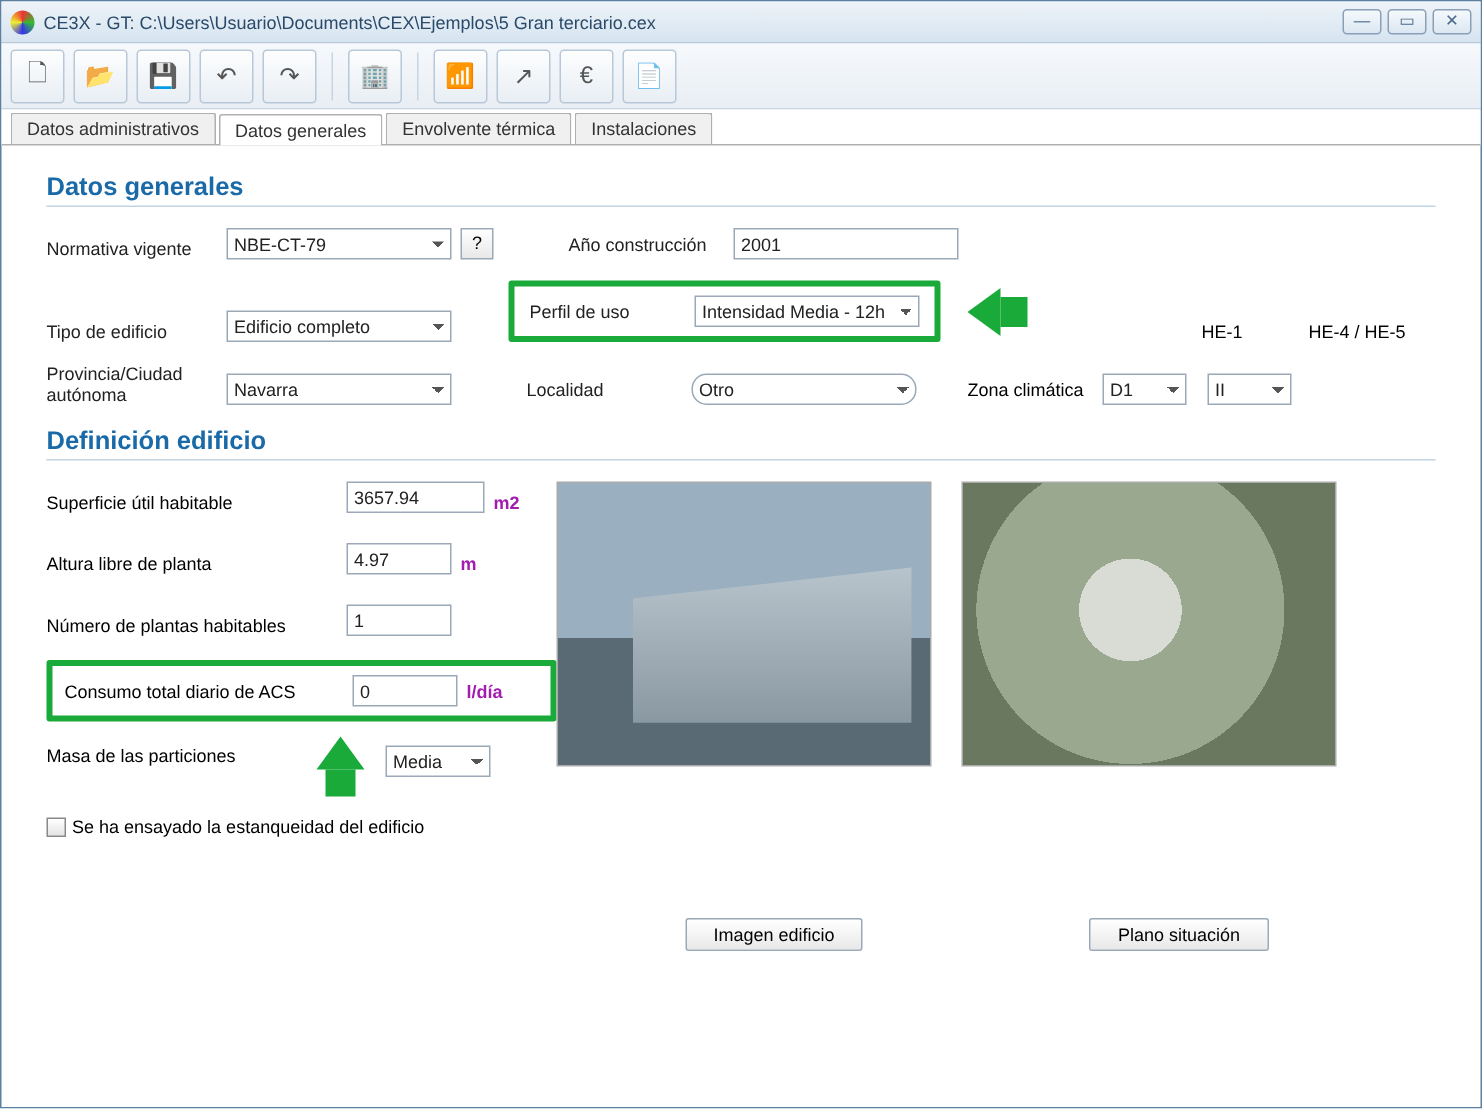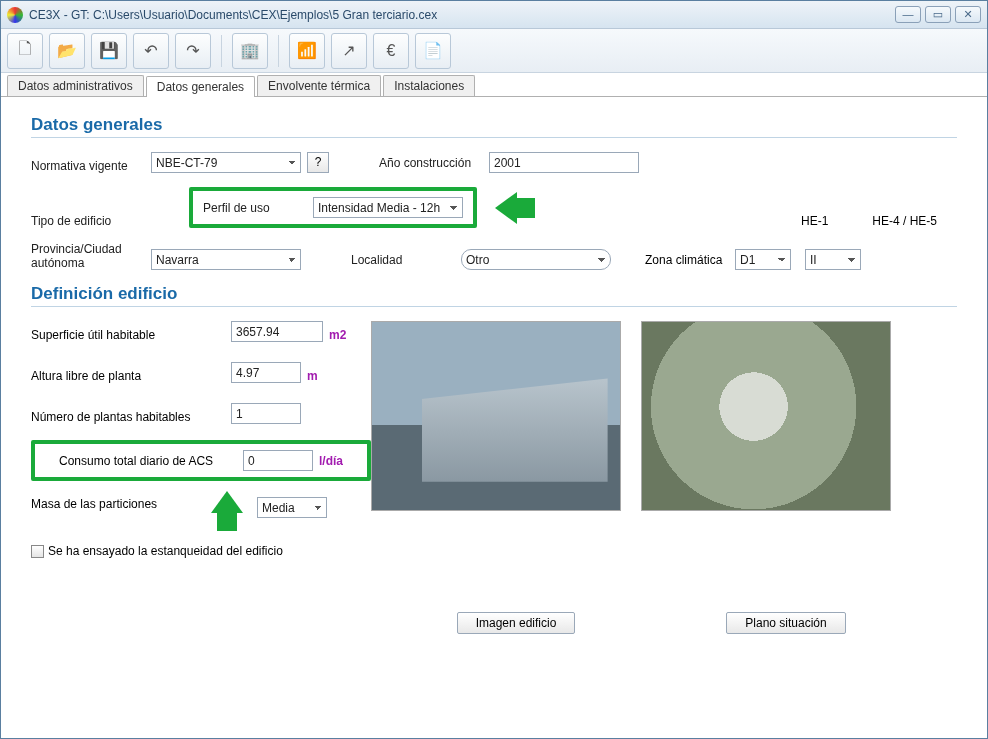--- a/index.html
+++ b/index.html
@@ -85,20 +85,21 @@
       <select class="sel" style="width:150px"><option>NBE-CT-79</option></select>
       <div class="helpbtn">?</div>
       <div class="col-right">
         <div class="lbl2">Año construcción</div>
         <input class="inp" style="width: 150px;" value="2001">
       </div>
     </div>
 
     <div class="row">
       <div class="lbl">Tipo de edificio</div>
+      <select class="sel" style="width:150px"><option>Edificio completo</option></select>
       <div class="col-right" style="margin-left:38px">
         <div class="highlight-box">
           <div class="lbl2">Perfil de uso</div>
           <select class="sel" style="width:150px"><option>Intensidad Media - 12h</option></select>
         </div>
         <div style="margin-left:18px">
             <div class="green-arrow-r"></div>
           </div>
       </div>
       <div style="position:absolute; left:800px; display:flex; gap:44px; margin-top:-6px;">
@@ -134,21 +135,21 @@
         </div>
         <div class="row" style="margin-top:20px">
           <div style="width:200px">Altura libre de planta</div>
           <input class="inp" style="width: 70px;" value="4.97">
           <span class="unit">m</span>
         </div>
         <div class="row" style="margin-top:20px">
           <div style="width:200px">Número de plantas habitables</div>
           <input class="inp" style="width: 70px;" value="1">
         </div>
-        <div class="highlight-box" style="margin-top:16px; padding:6px 24px;">
+        <div class="highlight-box" style="margin-top:16px; padding:6px 8px;">
           <div style="width:192px">Consumo total diario de ACS</div>
           <input class="inp" style="width: 70px;" value="0">
           <span class="unit">l/día</span>
         </div>
         <div class="row" style="margin-top:16px; align-items:flex-start;">
           <div style="width:160px">Masa de las particiones</div>
           <div style="margin-left:20px; margin-right:14px; margin-top:-6px">
               <div class="green-arrow-u"></div>
             </div>
           <select class="sel" style="width:70px"><option>Media</option></select>

